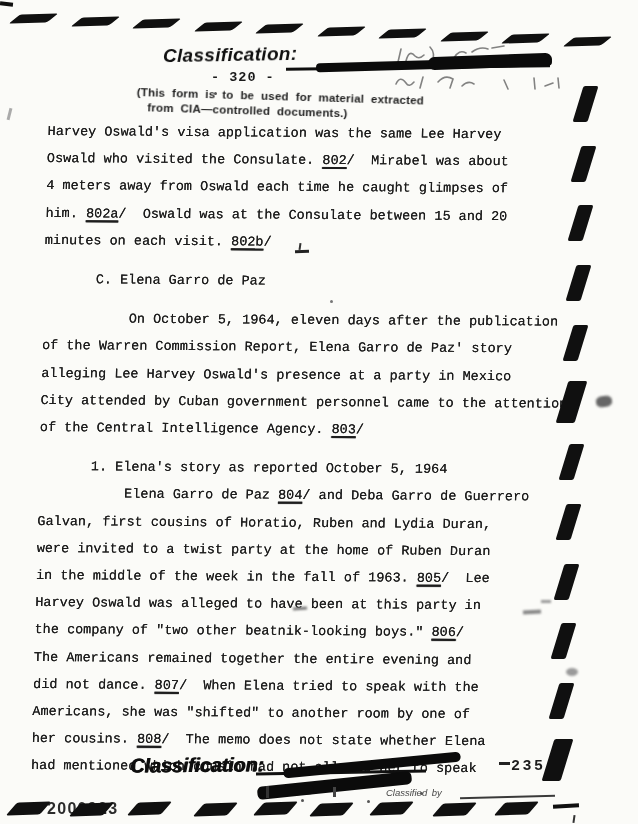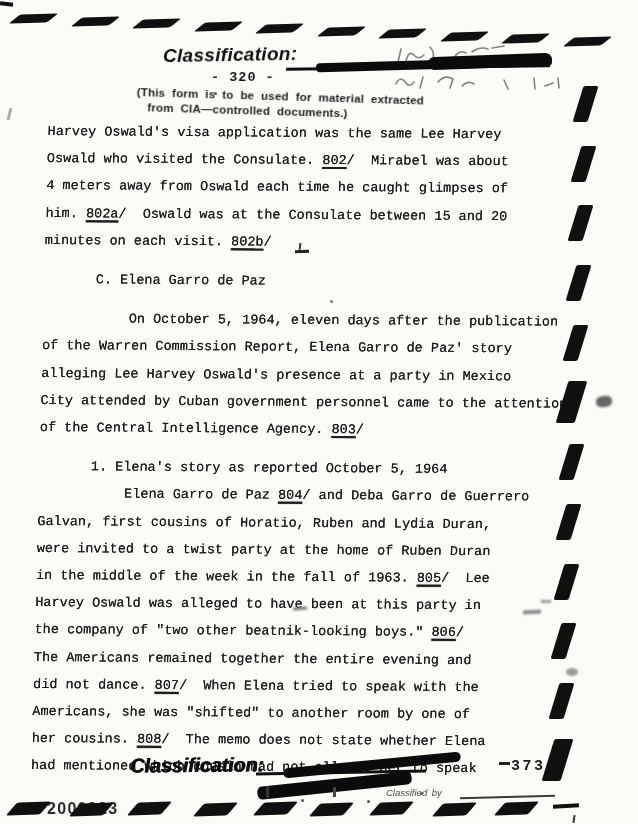--- a/index.html
+++ b/index.html
@@ -116,21 +116,21 @@
 
   <div class="docnum">2000923</div>
   <div class="cls-bottom">Classification:</div>
   <div class="rule-bottom"></div>
   <div class="swoosh s1"></div>
   <div class="swoosh s2"></div>
   <div class="swoosh s3"></div>
   <div class="classified-by">Classified by</div>
   <div class="classified-line"></div>
   <div class="stamp-dash"></div>
-  <div class="page-stamp">373</div>
+  <div class="page-stamp">235</div>
 
   <div id="decor">
       <div class="mk" style="left: 15px; top: 14px; width: 37px; height: 9px; background: var(--stamp_ink); transform: skewX(-52deg) rotate(-2deg); border-radius: 2px;"></div>
       <div class="mk" style="left: 76.5px; top: 16.5px; width: 37px; height: 9px; background: var(--stamp_ink); transform: skewX(-52deg) rotate(-2deg); border-radius: 2px;"></div>
       <div class="mk" style="left: 138px; top: 19px; width: 37px; height: 9px; background: var(--stamp_ink); transform: skewX(-52deg) rotate(-2deg); border-radius: 2px;"></div>
       <div class="mk" style="left: 199.5px; top: 21.5px; width: 37px; height: 9px; background: var(--stamp_ink); transform: skewX(-52deg) rotate(-2deg); border-radius: 2px;"></div>
       <div class="mk" style="left: 261px; top: 24px; width: 37px; height: 9px; background: var(--stamp_ink); transform: skewX(-52deg) rotate(-2deg); border-radius: 2px;"></div>
       <div class="mk" style="left: 322.5px; top: 26.5px; width: 37px; height: 9px; background: var(--stamp_ink); transform: skewX(-52deg) rotate(-2deg); border-radius: 2px;"></div>
       <div class="mk" style="left: 384px; top: 29px; width: 37px; height: 9px; background: var(--stamp_ink); transform: skewX(-52deg) rotate(-2deg); border-radius: 2px;"></div>
       <div class="mk" style="left: 445.5px; top: 31.5px; width: 37px; height: 9px; background: var(--stamp_ink); transform: skewX(-52deg) rotate(-2deg); border-radius: 2px;"></div>

